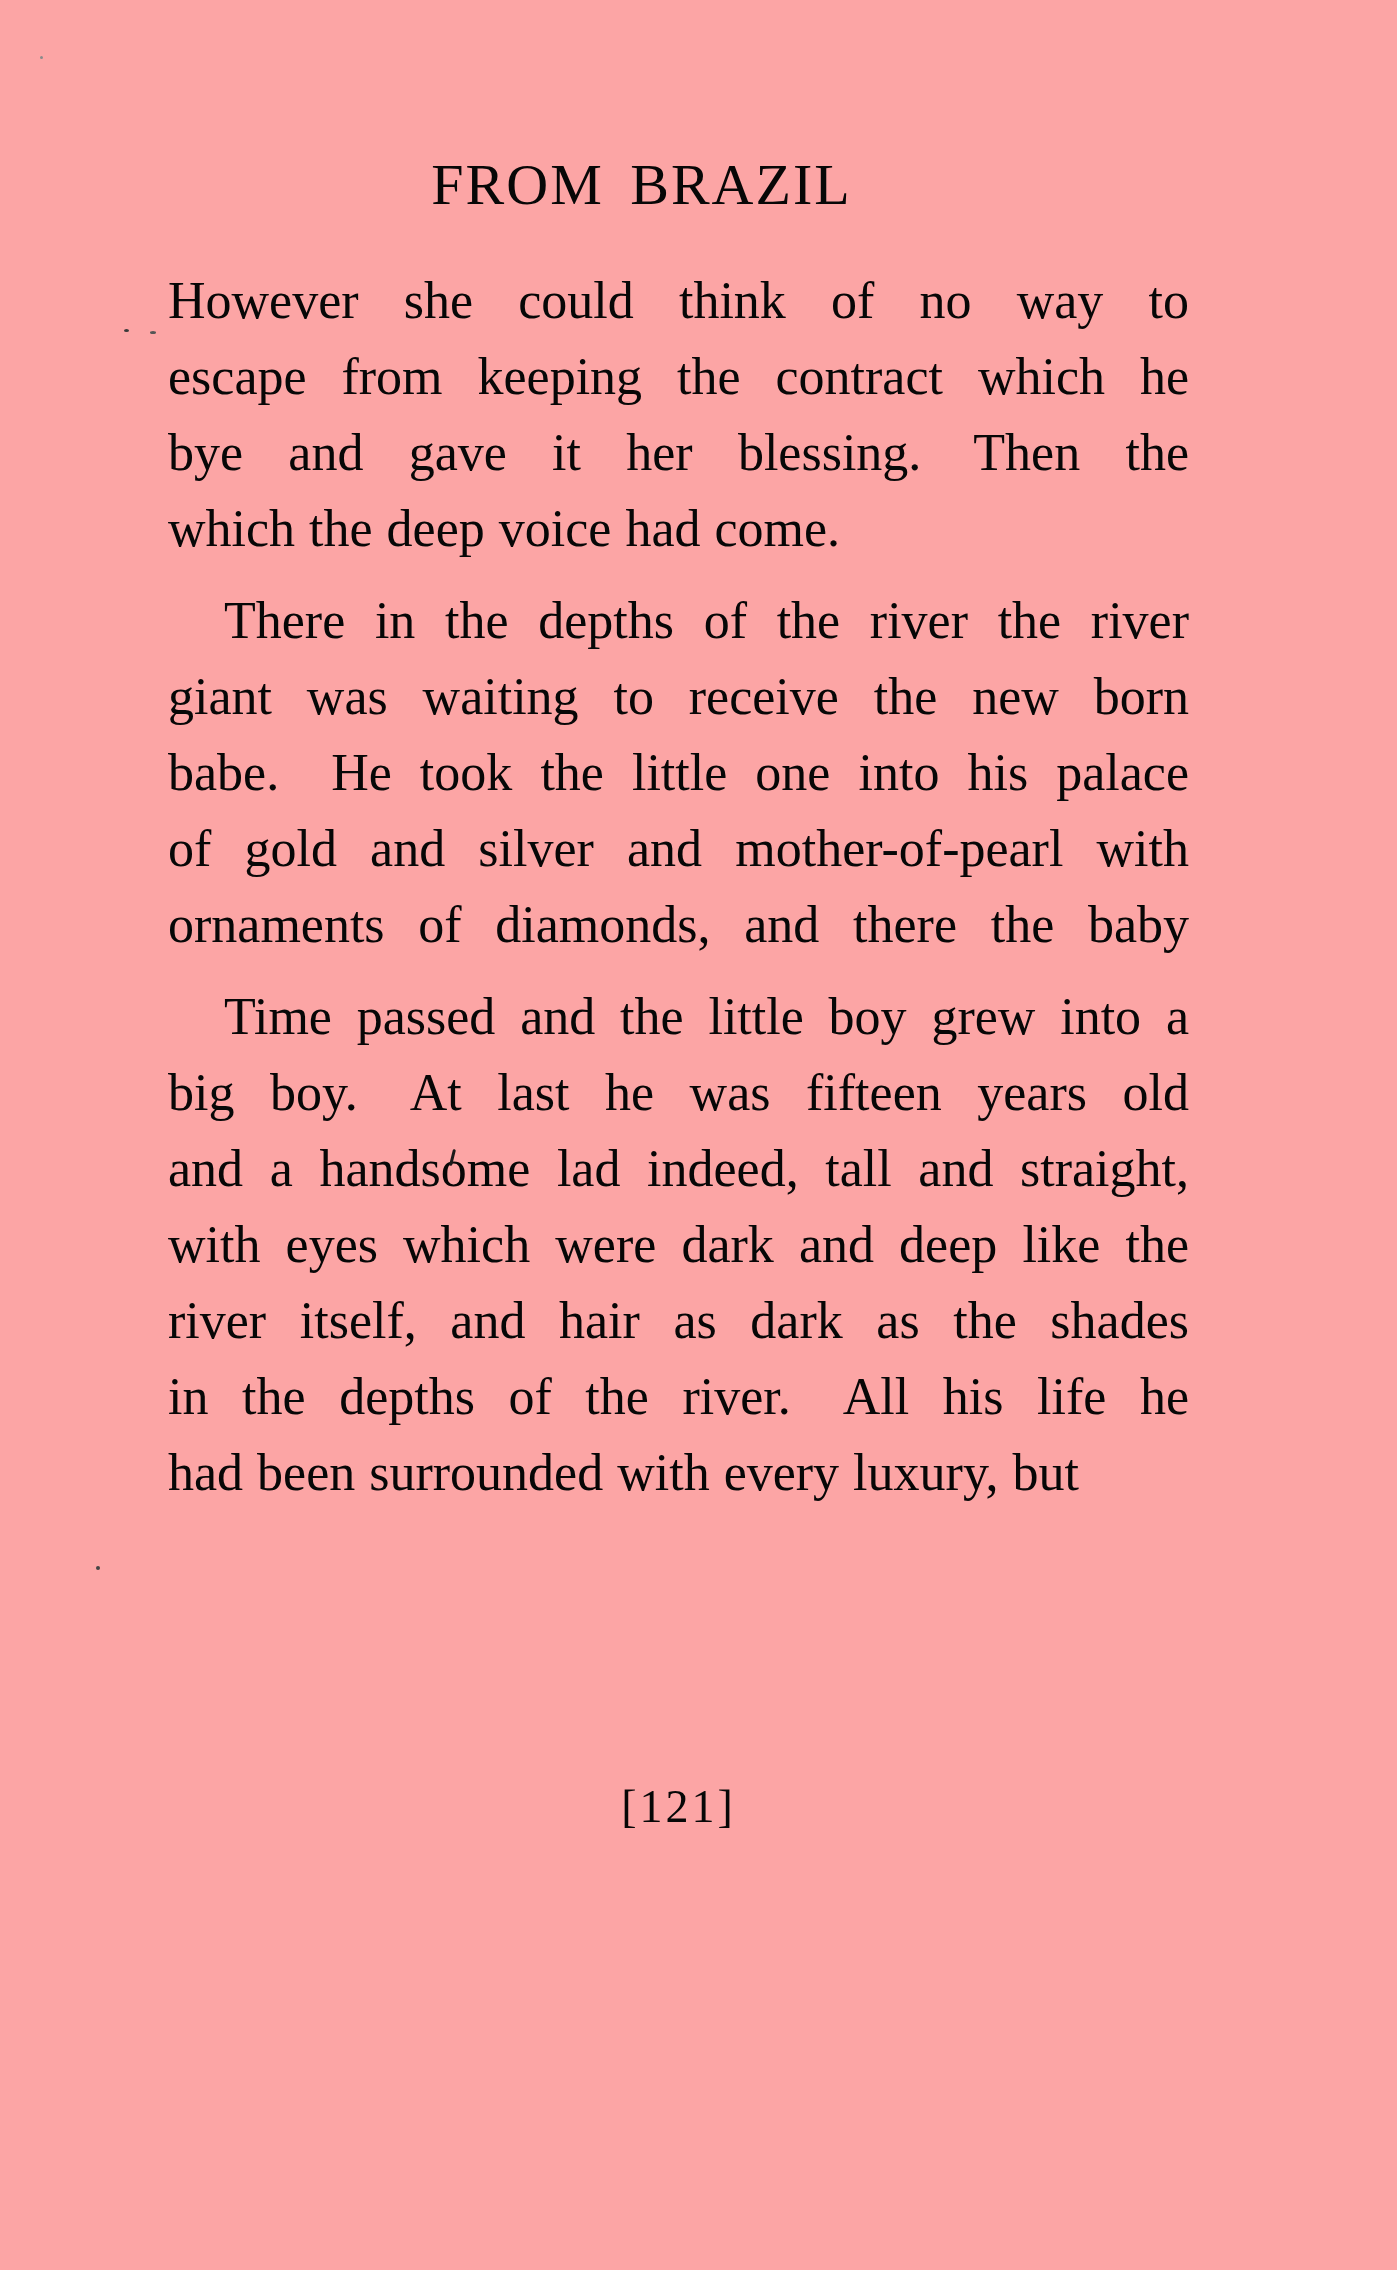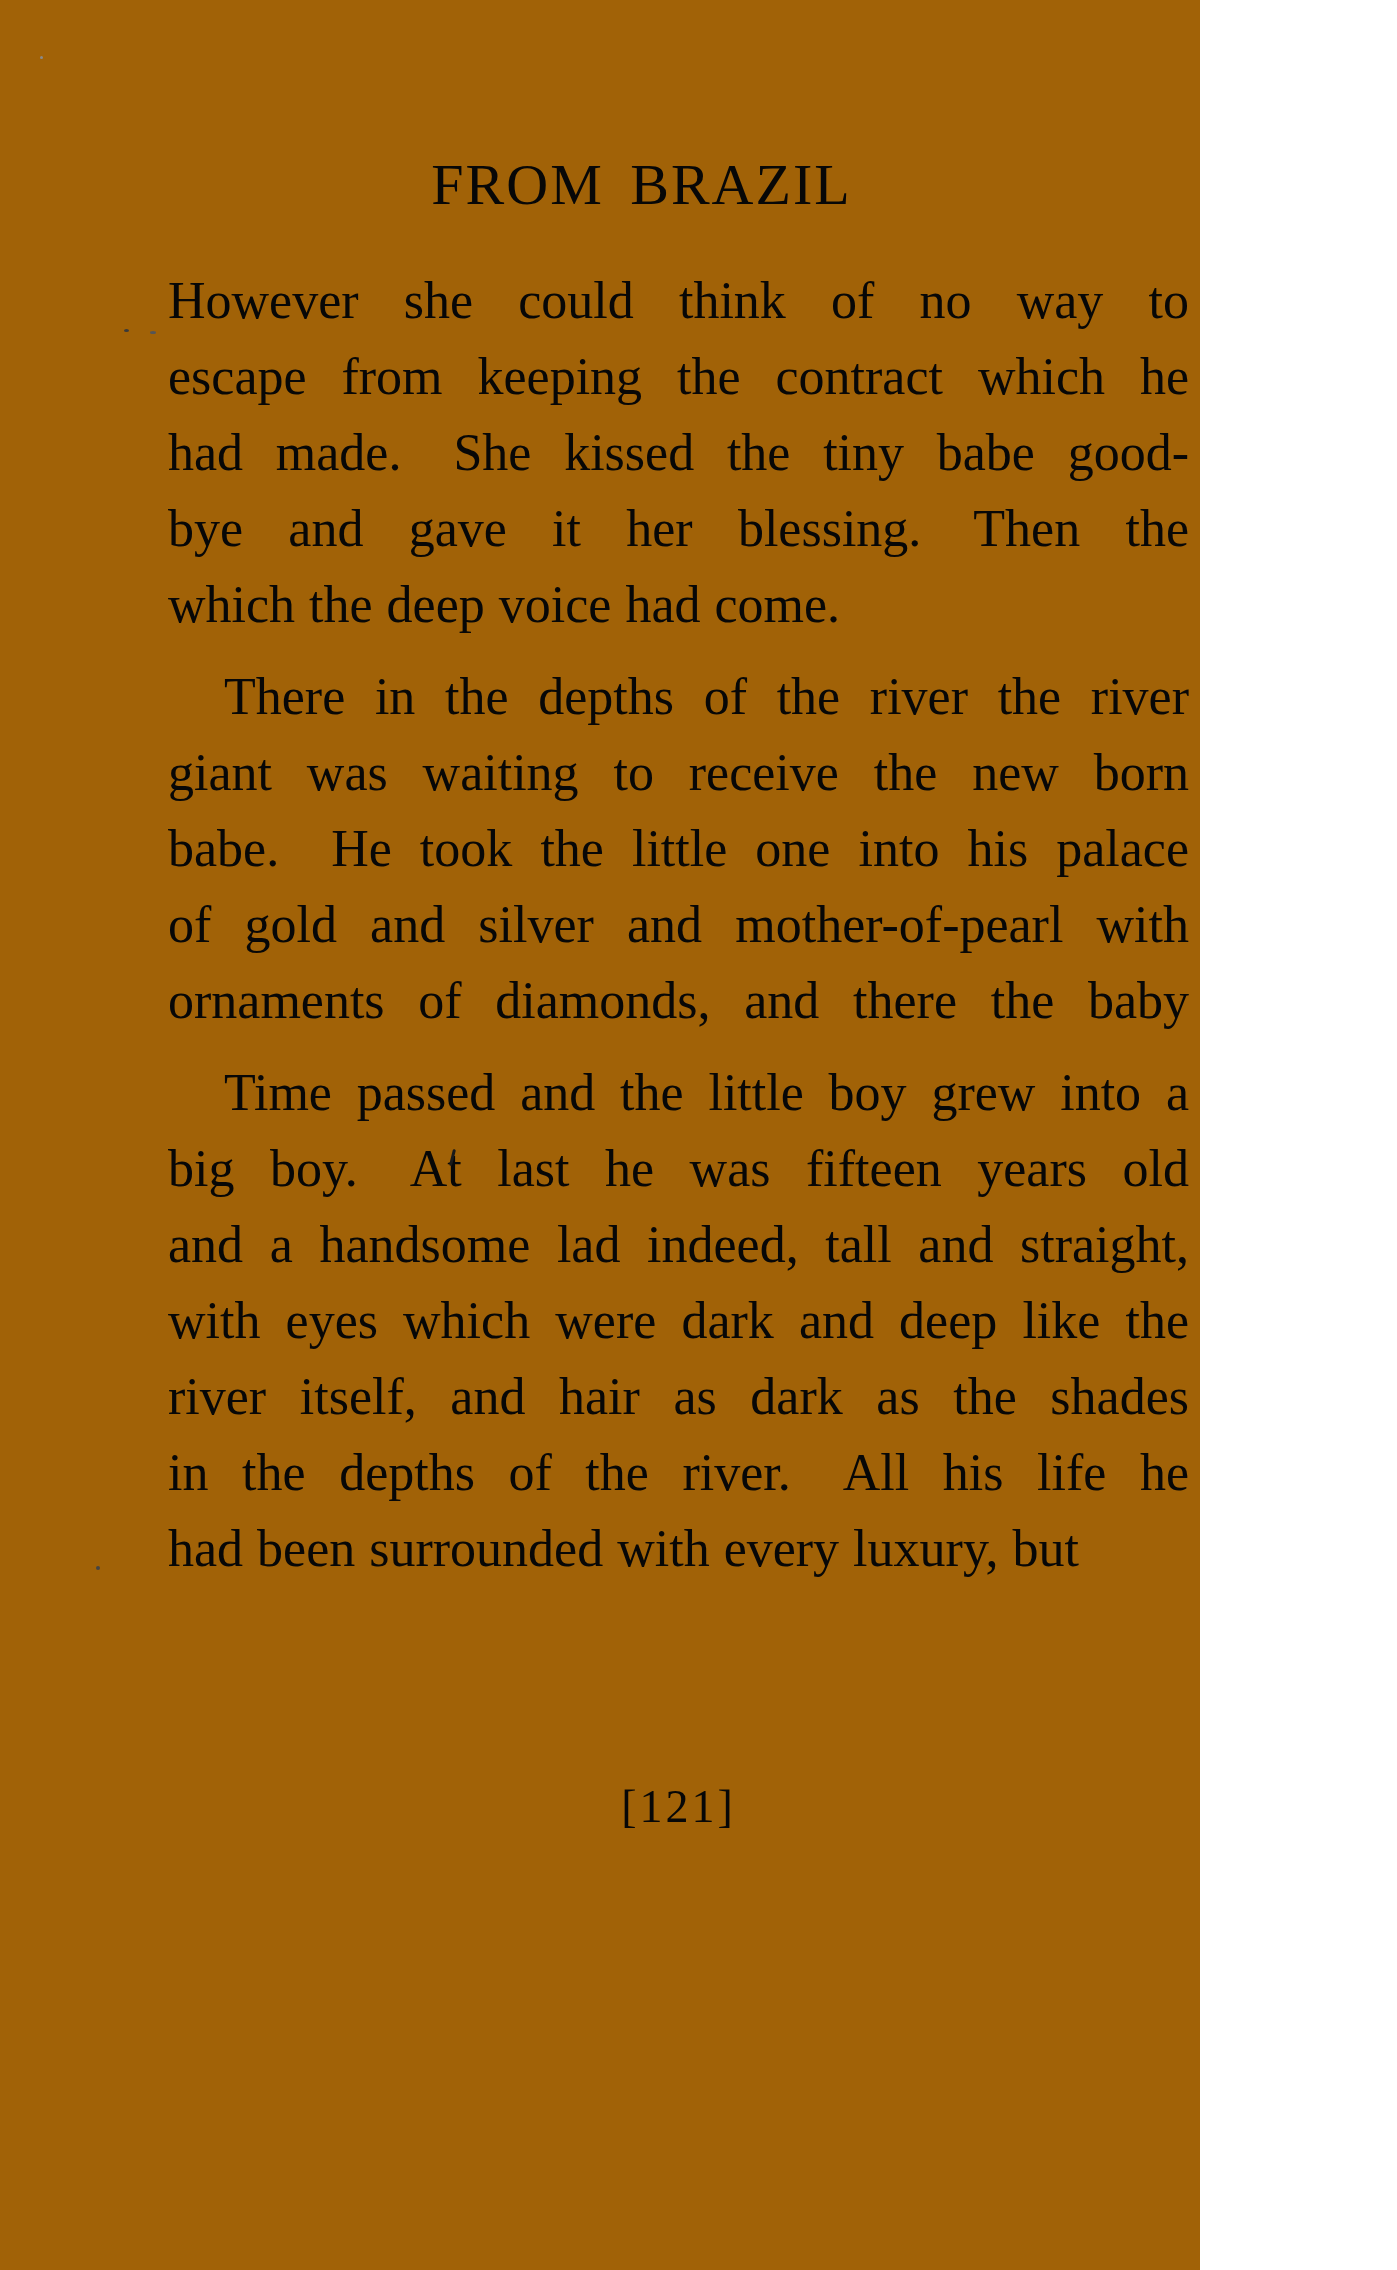--- a/index.html
+++ b/index.html
@@ -2,23 +2,23 @@
 <html><head>
 <meta charset="utf-8">
 <style>
   html, body {
     margin: 0;
     padding: 0;
     background: #ffffff;
   }
   .page {
     position: relative;
-    width: 1200px;
+    width: 1397px;
     height: 2270px;
-    background: #a16207;
+    background: #fca5a5;
     color: #070707;
     font-family: "Liberation Serif", "DejaVu Serif", serif;
     overflow: hidden;
   }
   .heading {
     position: absolute;
     top: 156px;
     left: 115px;          
     width: 1053px;
     text-align: center;
@@ -83,21 +83,20 @@
 <body>
 
 <div class="page">
 
   <div class="heading">FROM BRAZIL</div>
 
   <div class="text-block">
       <div class="paragraph">
         <div class="line">However she could think of no way to</div>
         <div class="line">escape from keeping the contract which he</div>
-        <div class="line">had made. She kissed the tiny babe good-</div>
         <div class="line">bye and gave it her blessing. Then the</div>
         <div class="line last">which the deep voice had come.</div>
       </div>
       <div class="paragraph">
         <div class="line indent">There in the depths of the river the river</div>
         <div class="line">giant was waiting to receive the new born</div>
         <div class="line">babe. He took the little one into his palace</div>
         <div class="line">of gold and silver and mother-of-pearl with</div>
         <div class="line">ornaments of diamonds, and there the baby</div>
       </div>

